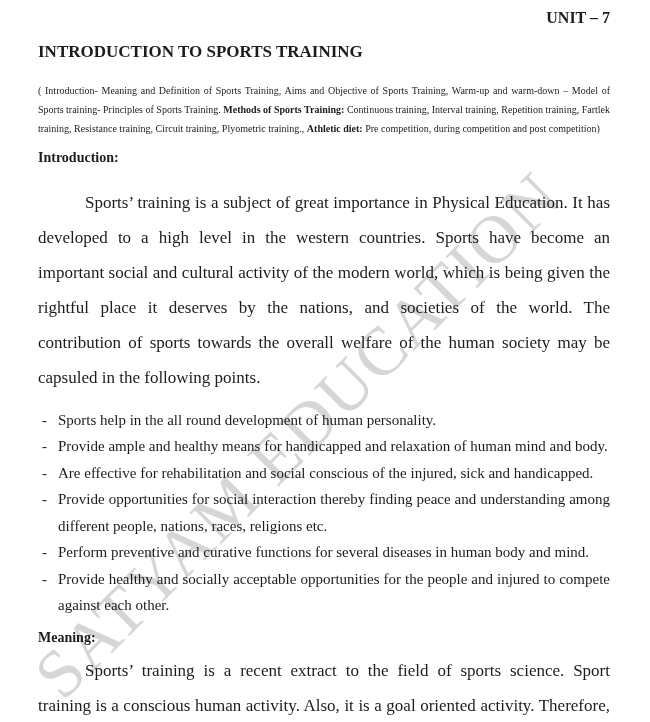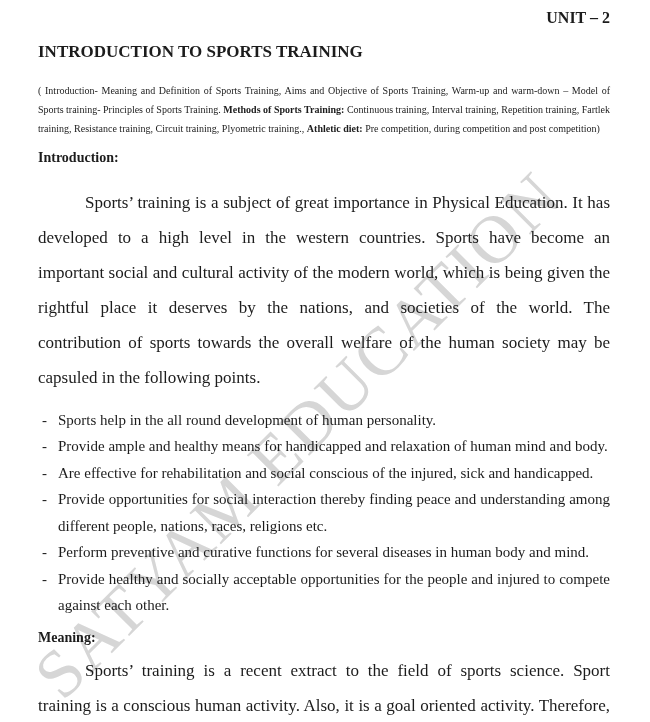--- a/index.html
+++ b/index.html
@@ -89,21 +89,21 @@
 </style>
 </head>
 <body>
 
 <div class="page">
 
   <div class="watermark">SATYAM EDUCATION</div>
 
   <div class="content">
 
-    <div class="unit-label">UNIT – 2</div>
+    <div class="unit-label">UNIT – 7</div>
 
     <div class="doc-title">INTRODUCTION TO SPORTS TRAINING</div>
 
     <p class="syllabus"><span>( Introduction- Meaning and Definition of Sports Training, Aims and Objective of Sports Training, Warm-up and warm-down – Model of Sports training- Principles of Sports Training. </span><b>Methods of Sports Training:</b><span> Continuous training, Interval training, Repetition training, Fartlek training, Resistance training, Circuit training, Plyometric training., </span><b>Athletic diet:</b><span> Pre competition, during competition and post competition)</span></p>
 
     <div class="sec-heading">Introduction:</div>
 
     <p class="body-para indent">Sports’ training is a subject of great importance in Physical Education. It has developed to a high level in the western countries. Sports have become an important social and cultural activity of the modern world, which is being given the rightful place it deserves by the nations, and societies of the world. The contribution of sports towards the overall welfare of the human society may be capsuled in the following points.</p>
 
     <div class="benefits-list">

